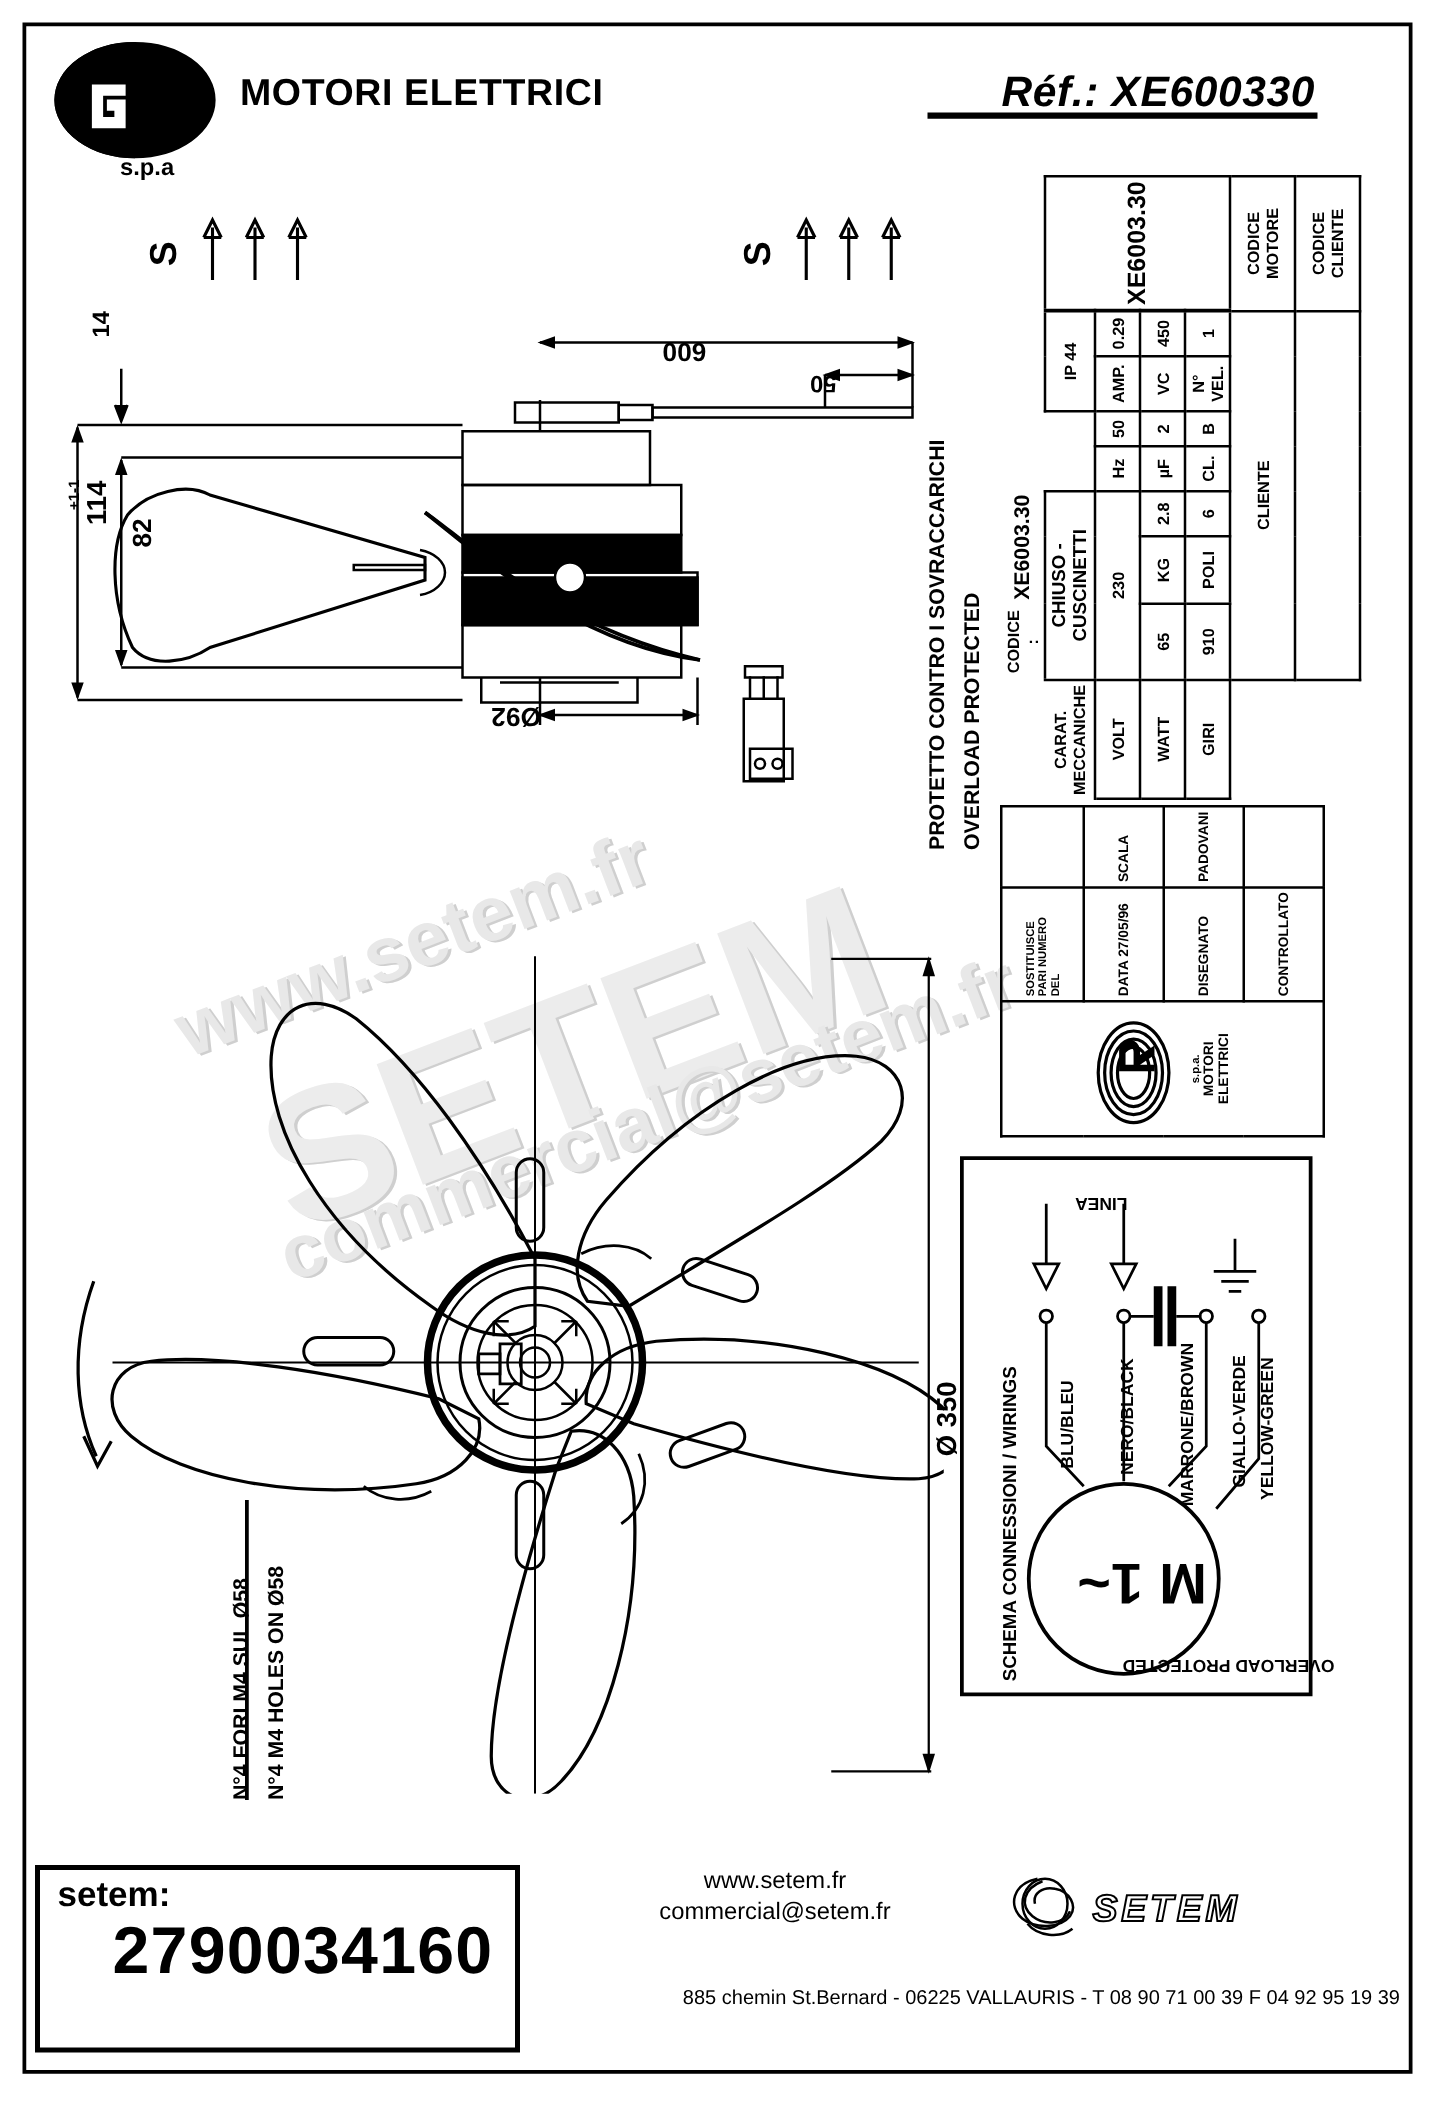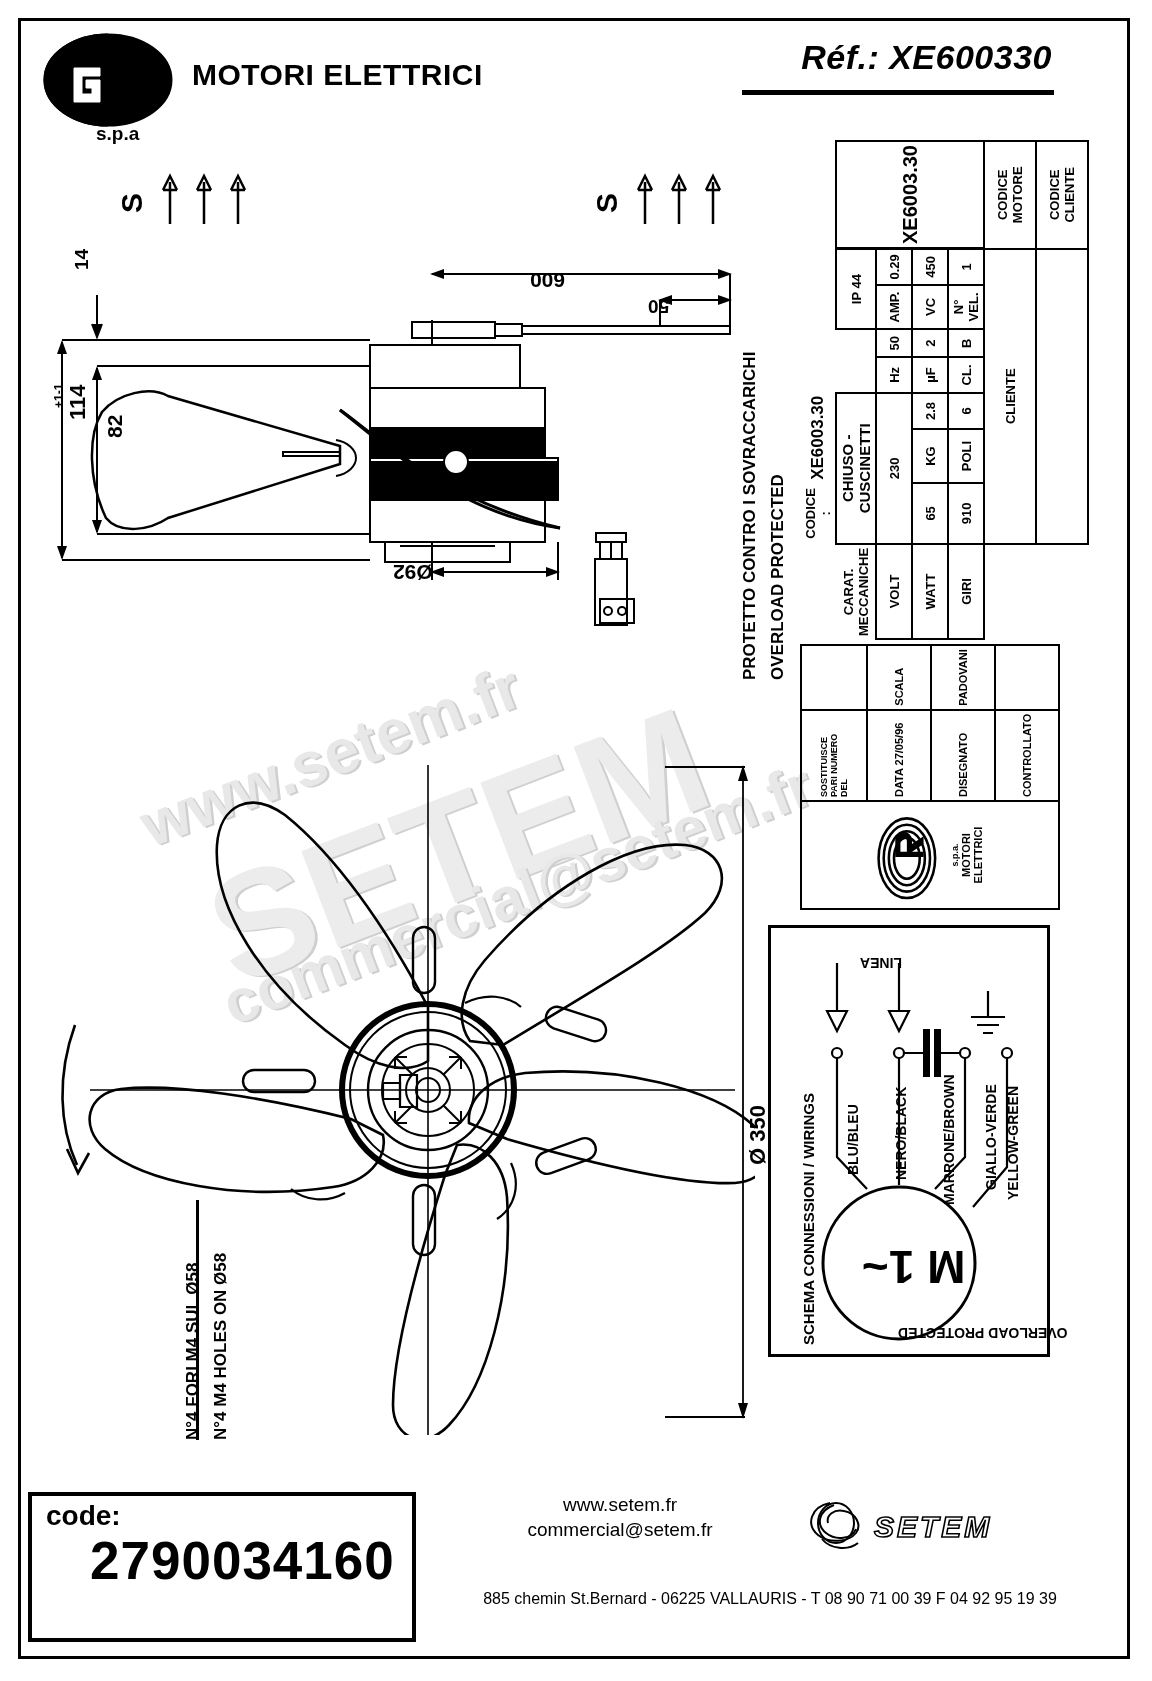--- a/index.html
+++ b/index.html
@@ -6,21 +6,21 @@
   body{font-family:"Liberation Sans",sans-serif;}
   #page{position:relative;width:1152px;height:1681px;background:#fff;overflow:hidden;}
   .frame{position:absolute;left:18px;top:18px;width:1112px;height:1641px;border:3px solid #000;box-sizing:border-box;}
   .abs{position:absolute;}
   .t{font-weight:bold;color:#000;white-space:nowrap;}
   .rot180{transform:rotate(180deg);}
 
   
   #logo-wrap{left:38px;top:32px;width:150px;height:112px;}
   #brandname{left:192px;top:58px;font-size:30px;letter-spacing:.5px;}
-  #refbox{right:auto;left:742px;top:38px;width:310px;text-align:right;}
+  #refbox{right:auto;left:742px;top:55px;width:310px;text-align:right;}
   #refbox .reftxt{font-size:34px;font-style:italic;font-weight:bold;letter-spacing:.5px;}
   #refrule{left:742px;top:90px;width:312px;height:5px;background:#000;}
 
   
   .wm{position:absolute;color:#e8e8e8;font-weight:bold;pointer-events:none;
       text-shadow:2px 2px 0 #cfcfcf;}
   #wm1{left:130px;top:720px;font-size:62px;transform:rotate(-21deg);}
   #wm2{left:205px;top:860px;font-size:60px;transform:rotate(-21deg);}
   #wm3{left:200px;top:760px;font-size:150px;transform:rotate(-21deg);color:#ececec;}
 
@@ -40,21 +40,21 @@
   table.tb td{border:2px solid #000;padding:2px 3px;}
 
   
   #wire-box{left:768px;top:925px;width:282px;height:432px;border:3px solid #000;box-sizing:border-box;}
 
   
   #codebox{left:28px;top:1492px;width:388px;height:150px;border:4px solid #000;box-sizing:border-box;}
   #codelbl{left:46px;top:1500px;font-size:28px;}
   #codeval{left:90px;top:1530px;font-size:53px;letter-spacing:1px;}
   #foot-web{left:455px;top:1492px;width:330px;text-align:center;font-size:19px;line-height:25px;}
-  #foot-addr{left:420px;top:1590px;width:700px;text-align:center;font-size:16px;}
+  #foot-addr{left:420px;top:1590px;width:700px;text-align:right;font-size:16px;}
   #setem-logo{left:800px;top:1495px;width:240px;height:60px;}
 </style>
 </head>
 <body>
 
 <div id="page">
 
   <div class="frame"></div>
 
   <div class="wm" id="wm3">SETEM</div>
@@ -399,21 +399,21 @@
 
   <div class="abs t" style="left:845px;top:1175px;font-size:14px;transform:rotate(-90deg);transform-origin:0 0;">BLU/BLEU</div>
   <div class="abs t" style="left:893px;top:1180px;font-size:14px;transform:rotate(-90deg);transform-origin:0 0;">NERO/BLACK</div>
   <div class="abs t" style="left:941px;top:1205px;font-size:14px;transform:rotate(-90deg);transform-origin:0 0;">MARRONE/BROWN</div>
   <div class="abs t" style="left:983px;top:1190px;font-size:14px;transform:rotate(-90deg);transform-origin:0 0;">GIALLO-VERDE</div>
   <div class="abs t" style="left:1005px;top:1200px;font-size:14px;transform:rotate(-90deg);transform-origin:0 0;">YELLOW-GREEN</div>
 
   <div class="abs t rot180" style="left:898px;top:1325px;font-size:14px;">OVERLOAD PROTECTED</div>
 
   <div class="abs" id="codebox"></div>
-  <div class="abs t" id="codelbl">code:</div>
+  <div class="abs t" id="codelbl">setem:</div>
   <div class="abs t" id="codeval">2790034160</div>
 
   <div class="abs" id="foot-web">
     <div>www.setem.fr</div>
     <div>commercial@setem.fr</div>
   </div>
   <div class="abs" id="foot-addr">885 chemin St.Bernard  -   06225 VALLAURIS  -  T 08 90 71 00 39   F 04 92 95 19 39</div>
 
   <svg class="abs" id="setem-logo" viewBox="0 0 240 60">
     <g fill="none" stroke="#000" stroke-width="2">

